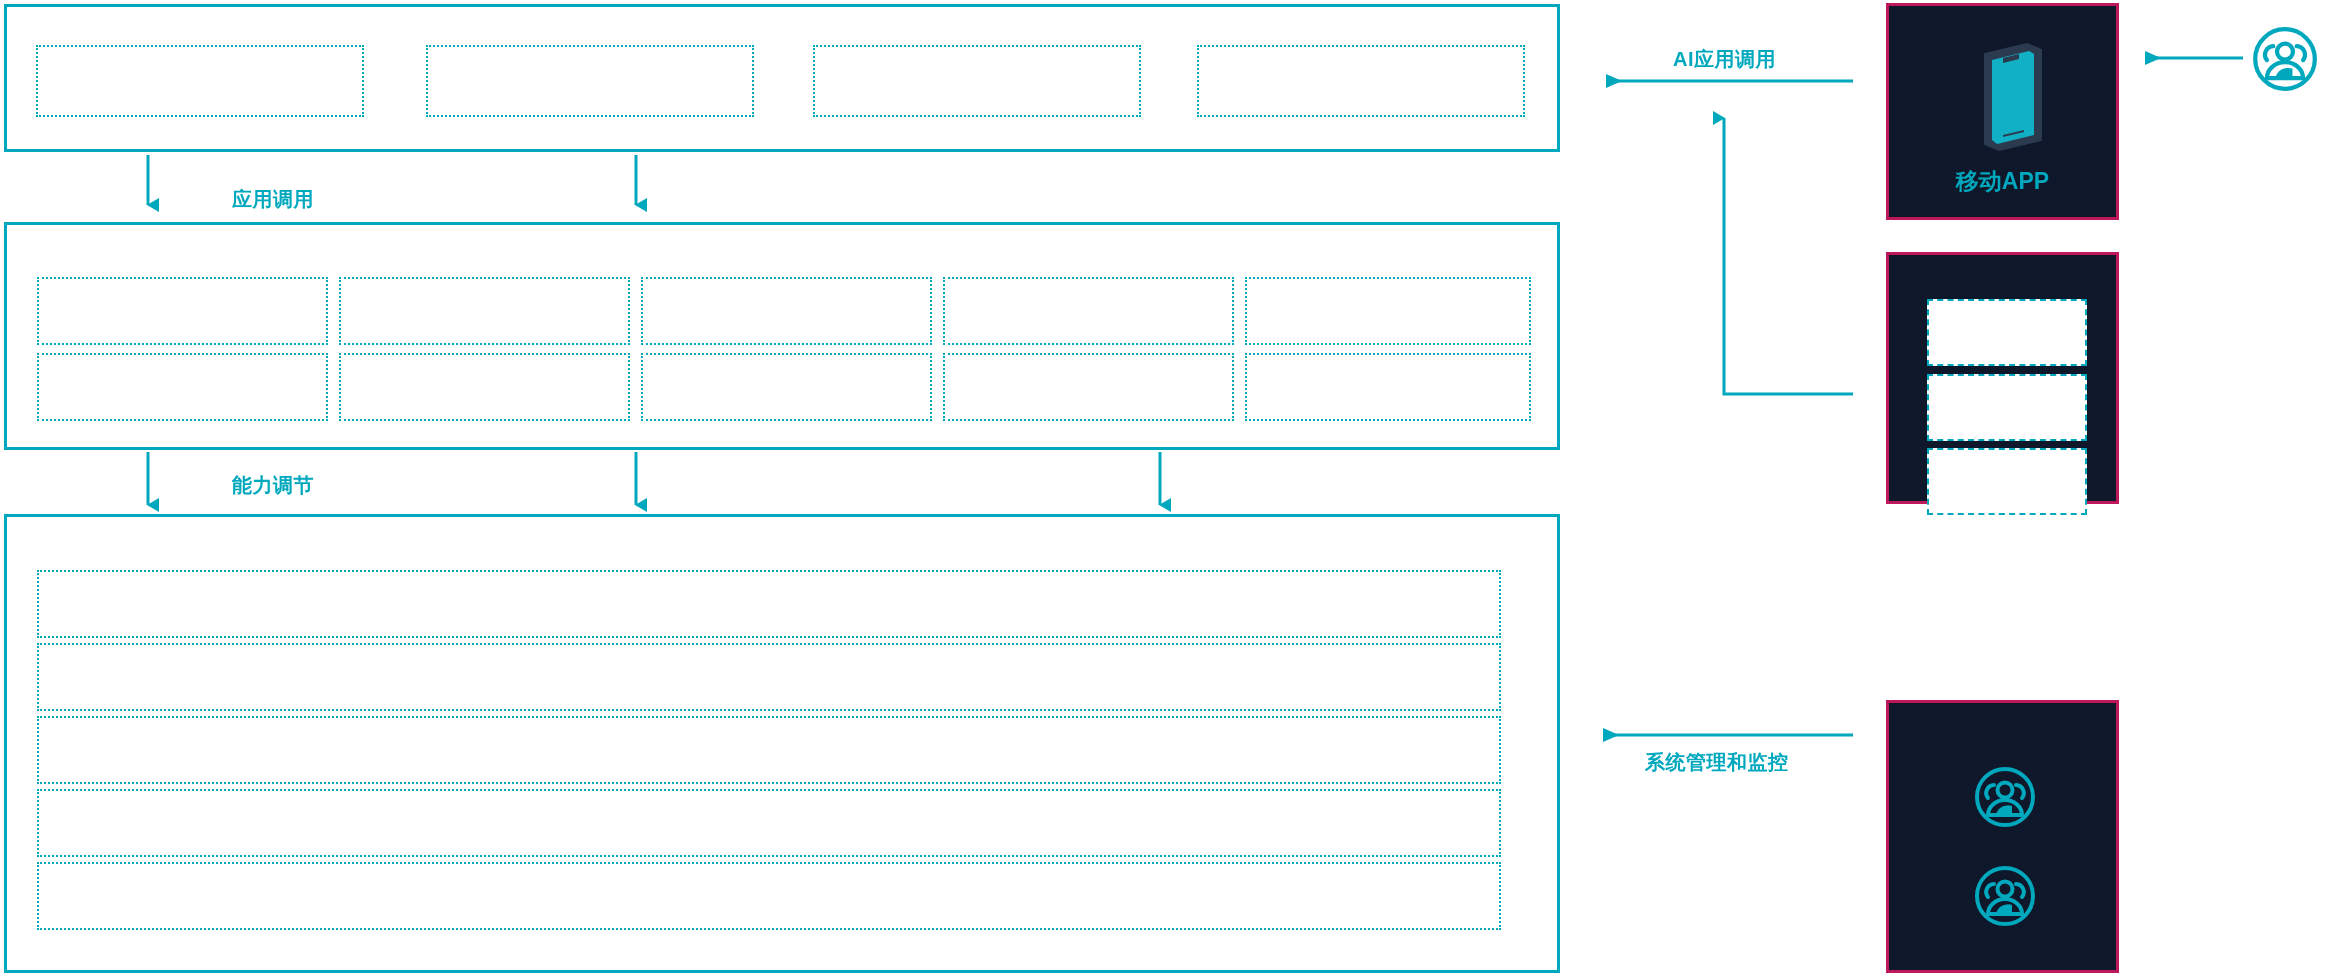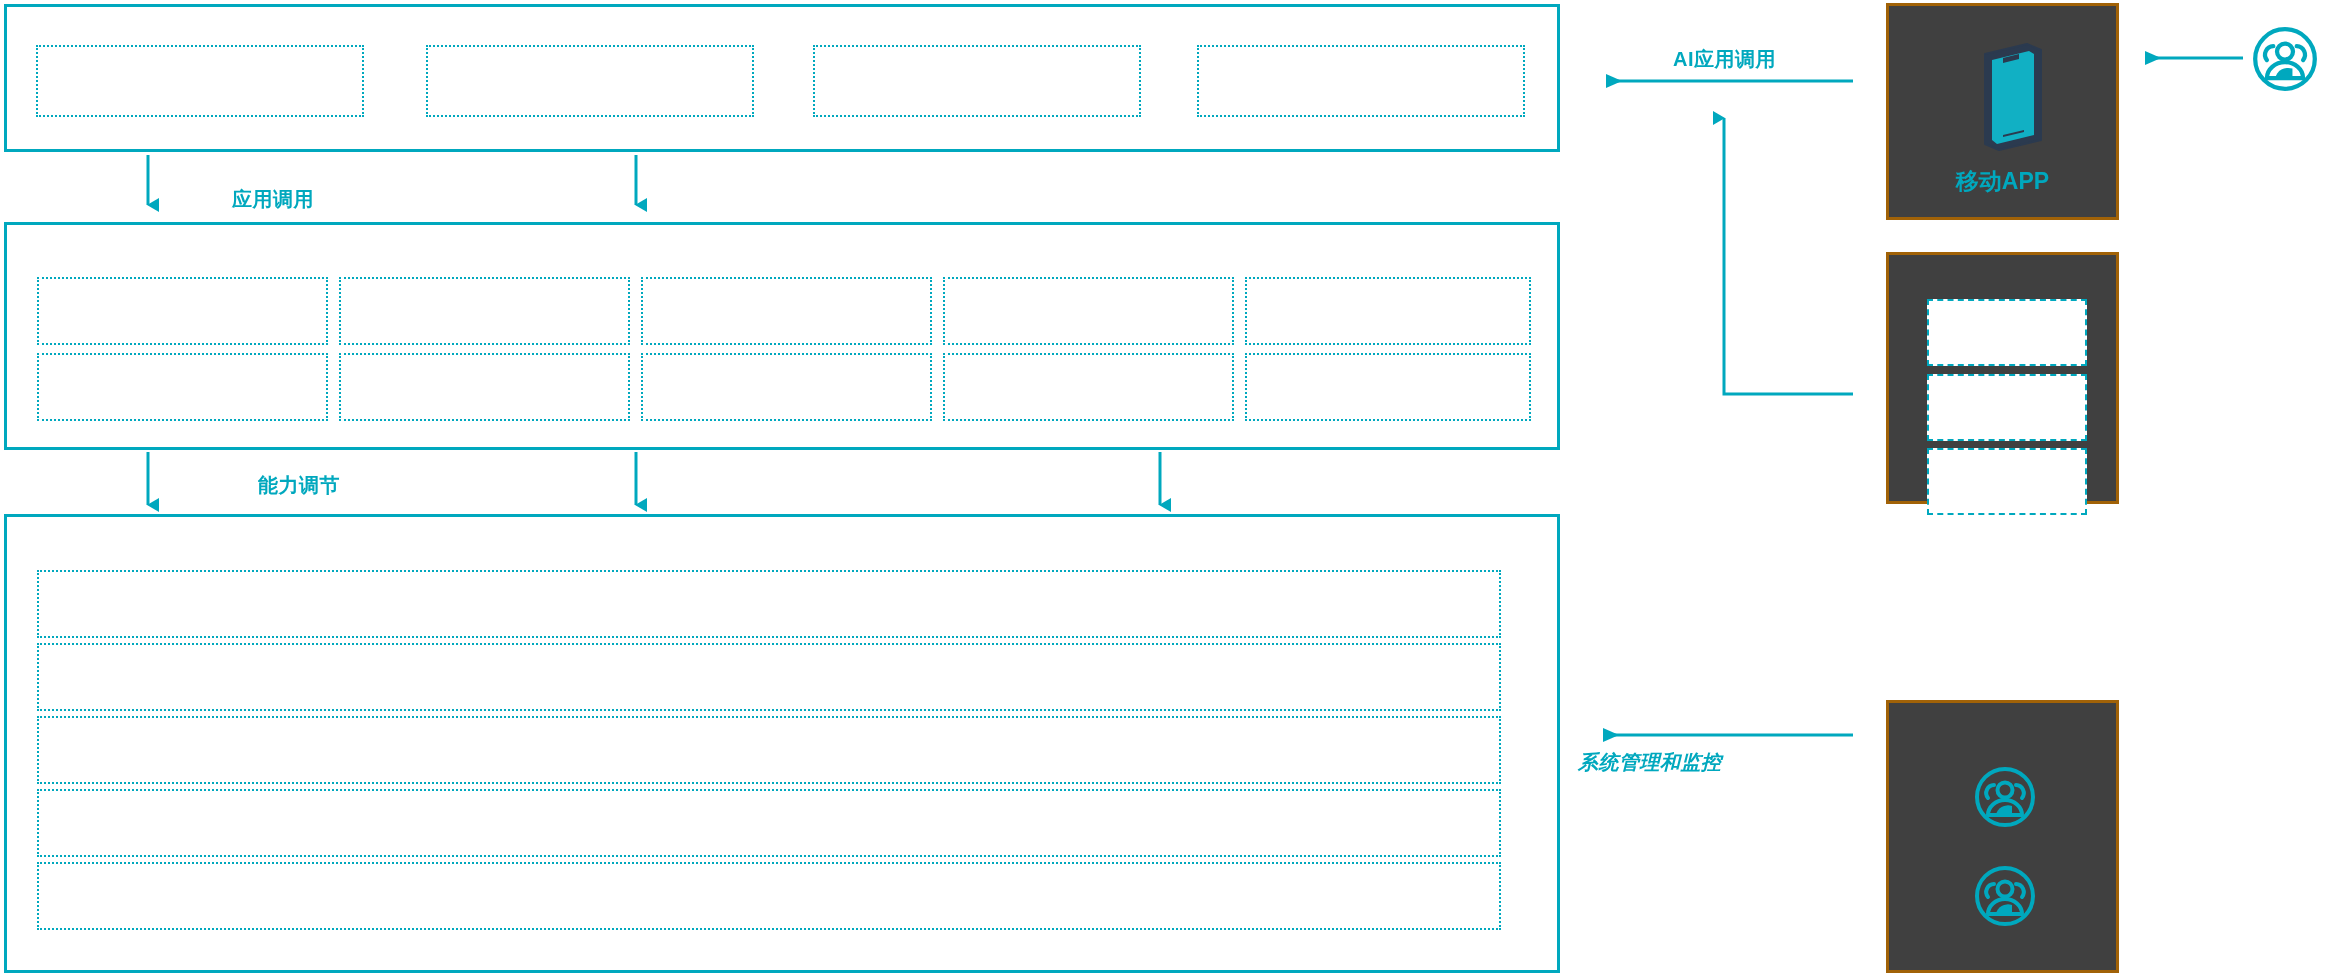--- a/index.html
+++ b/index.html
@@ -61,22 +61,22 @@
     top: 0;
     width: 2326px;
     height: 977px;
     pointer-events: none;
   }
 
   
   .card {
     position: absolute;
     box-sizing: border-box;
-    border: 3px solid #a16207;
-    background: #404040;
+    border: 3px solid #be185d;
+    background: #0f172a;
   }
   .card-caption {
     position: absolute;
     left: 0;
     right: 0;
     text-align: center;
     color: #00a8be;
     font-size: 23px;
     font-weight: bold;
     white-space: nowrap;
@@ -184,21 +184,21 @@
       <span class="slot-label"></span>
     </div>
     <div class="slot" style="left:936px; top:128px; width:291px; height:68px;">
       <span class="slot-label"></span>
     </div>
     <div class="slot" style="left:1238px; top:128px; width:286px; height:68px;">
       <span class="slot-label"></span>
     </div>
   </div>
 
-  <div class="conn-label" style="left:232px; top:472px;margin-left:26px;">能力调节</div>
+  <div class="conn-label" style="left:232px; top:472px;">能力调节</div>
 
   <div class="panel" style="left:4px; top:514px; width:1556px; height:459px;">
     <div class="slot" style="left:30px; top:53px; width:1464px; height:68px;">
       <span class="slot-label"></span>
     </div>
     <div class="slot" style="left:30px; top:126px; width:1464px; height:68px;">
       <span class="slot-label"></span>
     </div>
     <div class="slot" style="left:30px; top:199px; width:1464px; height:68px;">
       <span class="slot-label"></span>
@@ -206,21 +206,21 @@
     <div class="slot" style="left:30px; top:272px; width:1464px; height:68px;">
       <span class="slot-label"></span>
     </div>
     <div class="slot" style="left:30px; top:345px; width:1464px; height:68px;">
       <span class="slot-label"></span>
     </div>
   </div>
 
   <div class="conn-label" style="left:1673px; top:46px;">AI应用调用</div>
 
-  <div class="conn-label" style="left:1578px; top:749px;font-style:italic;">系统管理和监控</div>
+  <div class="conn-label" style="left:1645px; top:749px;">系统管理和监控</div>
 
   <div class="card" style="left:1886px; top:3px; width:233px; height:217px;">
     <div class="icon-wrap" style="left:64px; top:30px; width:105px; height:120px;">
       <svg viewBox="0 0 105 120" width="105" height="120" xmlns="http://www.w3.org/2000/svg">
 
         <path d="M32,18 L74,8 L88,14 L88,104 L46,114 L32,108 Z" fill="#2b3a4f" stroke="#2b3a4f" stroke-width="2" stroke-linejoin="round"></path>
 
         <path d="M39,24 L76,15 L81,18 L81,99 L44,108 L39,104 Z" fill="#11b0c4"></path>
 
         <path d="M50,22 L66,18 L66,23 L50,27 Z" fill="#2b3a4f"></path>

